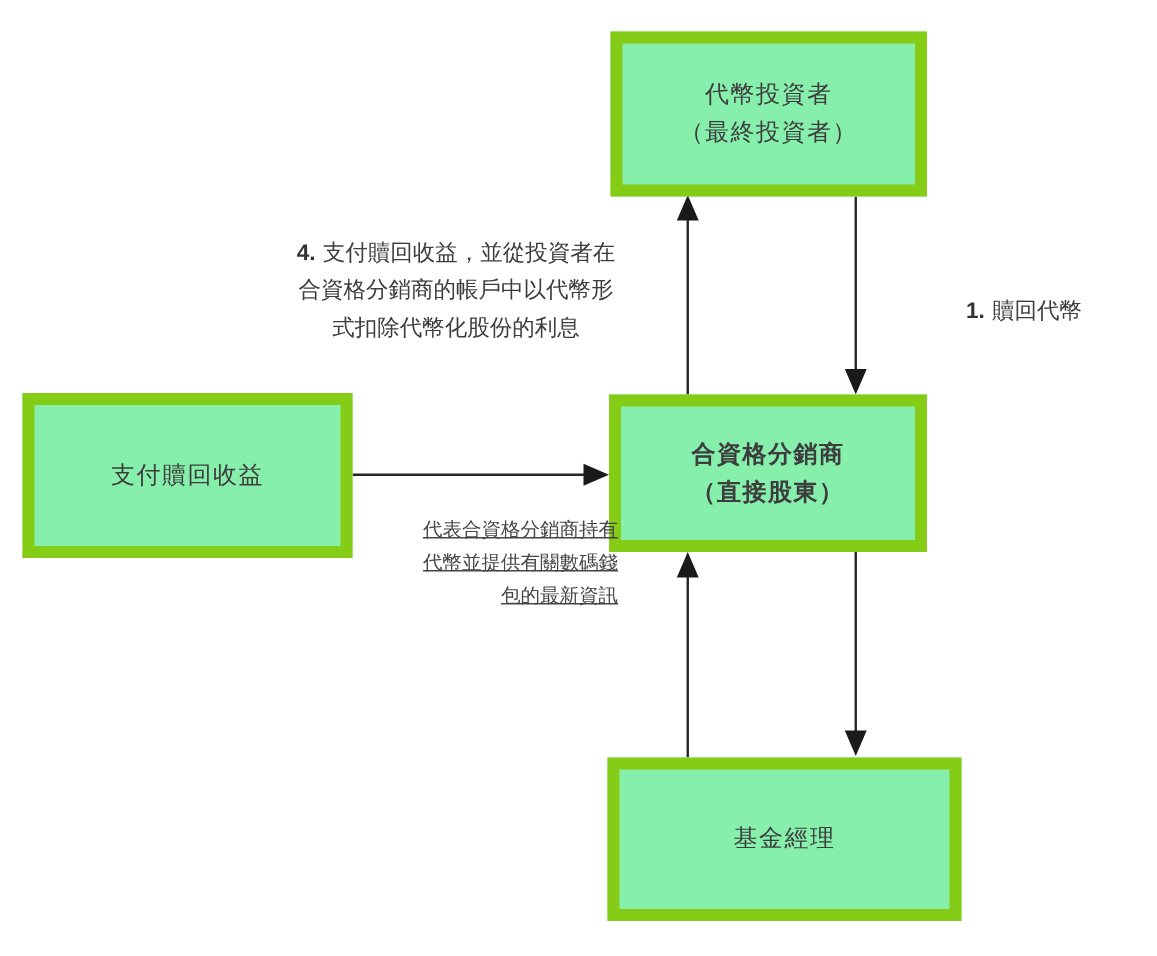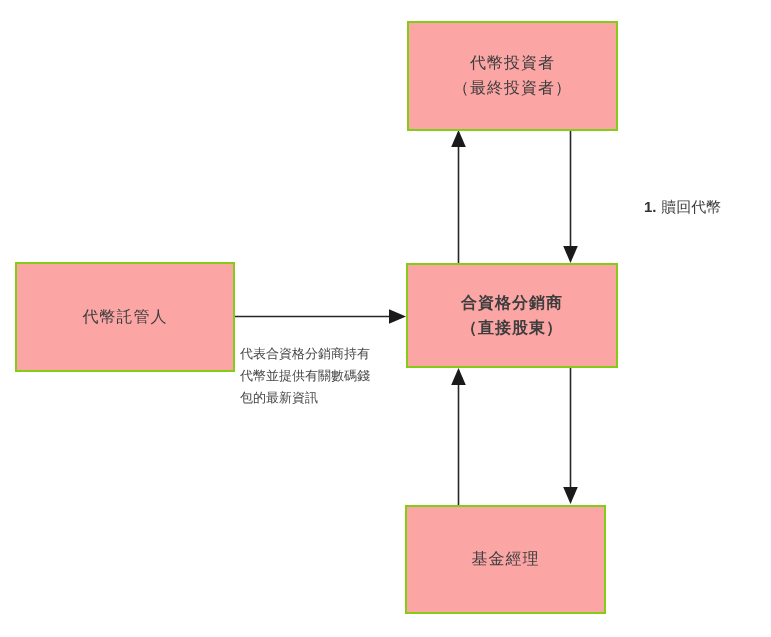--- a/index.html
+++ b/index.html
@@ -18,22 +18,22 @@
   }
   .svg-layer {
     position: absolute;
     left: 0;
     top: 0;
     width: 771px;
     height: 637px;
   }
   .box {
     position: absolute;
-    border: 2px solid #84cc16;
-    background: #fca5a5;
+    border: 8px solid #84cc16;
+    background: #86efac;
     display: flex;
     align-items: center;
     justify-content: center;
     text-align: center;
     box-sizing: border-box;
   }
   .box-label {
     font-size: 16px;
     line-height: 1.55;
     white-space: pre-line;
@@ -53,22 +53,23 @@
     color: #333333;
   }
   .centered {
     text-align: center;
   }
   .note {
     position: absolute;
     font-size: 13px;
     line-height: 1.7;
     color: #474747;
-    text-align: left;
+    text-align: right;
     white-space: pre-line;
+    text-decoration: underline;
   }
 </style>
 </head>
 <body>
 
 <div class="canvas">
 
   <svg class="svg-layer" viewBox="0 0 771 637" xmlns="http://www.w3.org/2000/svg">
 
     <g>
@@ -101,27 +102,30 @@
     <div class="box-label">代幣投資者
 （最終投資者）</div>
   </div>
 
   <div class="box" style="left:406px; top:263px; width:212px; height:105px;font-weight:bold;">
     <div class="box-label">合資格分銷商
 （直接股東）</div>
   </div>
 
   <div class="box" style="left:15px; top:262px; width:220px; height:110px;">
-    <div class="box-label">代幣託管人</div>
+    <div class="box-label">支付贖回收益</div>
   </div>
 
-  <div class="box" style="left:405px; top:505px; width:201px; height:109px;">
+  <div class="box" style="left:405px; top:505px; width:236px; height:109px;">
     <div class="box-label">基金經理</div>
   </div>
 
+  <div class="flow-label centered" style="left:170px; top:156px; width:268px;"><span class="num">4.</span> <span>支付贖回收益，並從投資者在
+合資格分銷商的帳戶中以代幣形
+式扣除代幣化股份的利息</span></div>
 
   <div class="flow-label" style="left:644px; top:195px;"><span class="num">1.</span> <span>贖回代幣</span></div>
 
   <div class="note" style="left:240px; top:343px; width:172px;">代表合資格分銷商持有
 代幣並提供有關數碼錢
 包的最新資訊</div>
 
 
 
 </div>

